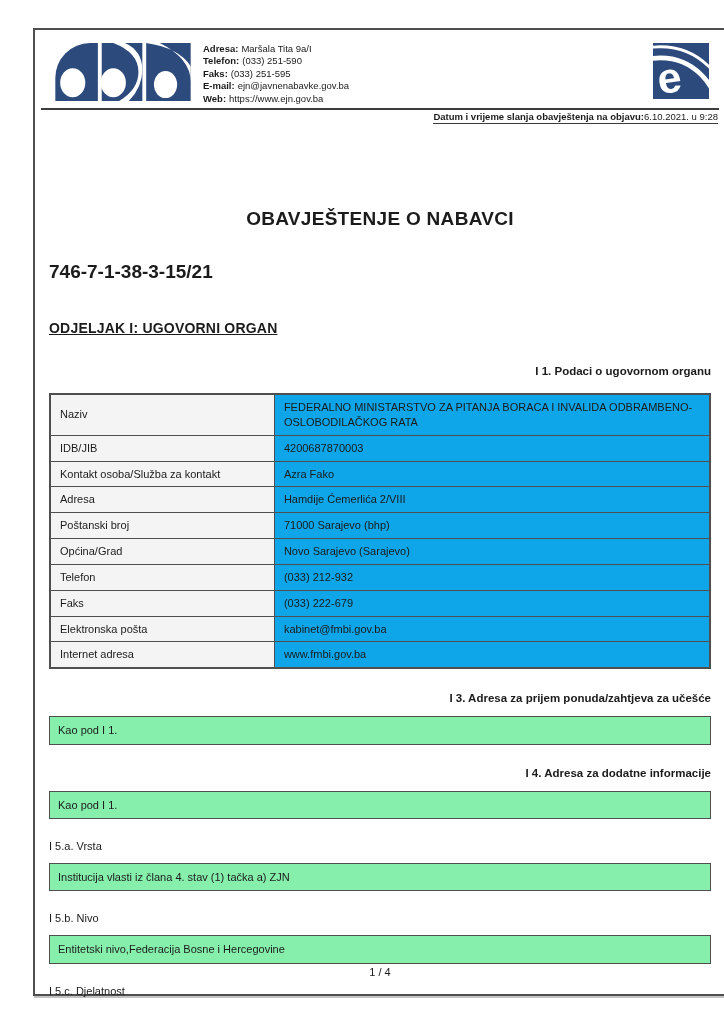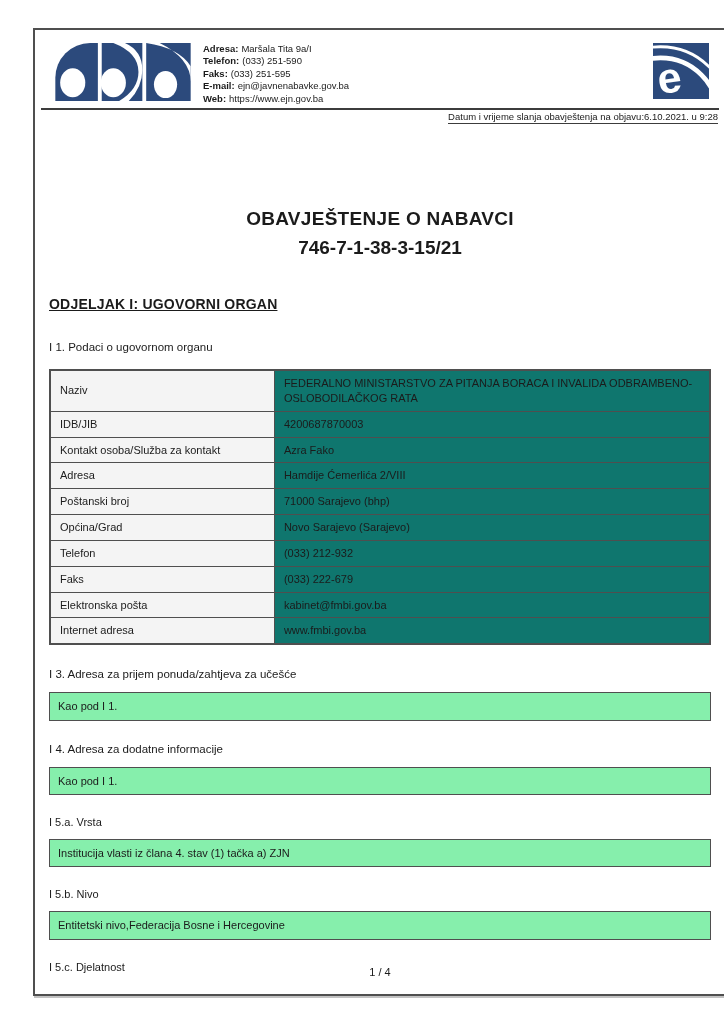--- a/index.html
+++ b/index.html
@@ -12,32 +12,32 @@
   
   .header { display:flex; align-items:flex-start; padding:13px 14px 0 20px; }
   .logo-left { width:136px; height:58px; flex:0 0 auto; }
   .contact { margin-left:12px; font-size:9.5px; line-height:12.4px; }
   .contact .lbl { font-weight:bold; margin-right:3px; }
   .header-spacer { flex:1; }
   .logo-right { width:56px; height:56px; flex:0 0 auto; margin-right:2px; }
   .header-rule { border-top:2px solid #3c3c3c; margin:3px 6px 0 6px; }
   .date-line { text-align:right; padding:1px 7px 0 0; font-size:9.5px; }
   .date-line .u { border-bottom:1px solid #3c3c3c; padding-bottom:1px; }
-  .date-line .lbl { font-weight:normal; }
+  .date-line .lbl { font-weight:bold; }
   
   .content { padding:0 14px; }
   .doc-title { font-size:19px; font-weight:bold; text-align:center; margin-top:86px; letter-spacing:.3px; }
-  .doc-number { font-size:19px; font-weight:bold; text-align:center; margin-top:7px; }
+  .doc-number { font-size:19px; font-weight:bold; text-align:left; margin-top:31px; }
   .section-heading { font-size:14px; font-weight:bold; text-decoration:underline; margin-top:37px; letter-spacing:.2px; }
-  .sub-heading { font-size:11.5px; font-weight:normal; margin-top:29px; }
+  .sub-heading { font-size:11.5px; font-weight:bold; margin-top:29px;text-align:right; }
   .sub-label { font-size:11px; margin-top:21px; }
   table.info { width:100%; border-collapse:collapse; margin-top:16px; border:2px solid #4f4f4f; }
   table.info td { border:1px solid #4f4f4f; font-size:11px; line-height:1.35; padding:5px 9px; vertical-align:middle; }
   td.cell-label { width:34%; background:#f4f4f4; }
-  td.cell-value { background:#0f766e; }
+  td.cell-value { background:#0ea5e9; }
   .value-box { border:1px solid #4f4f4f; background:#86efac; font-size:11px; padding:6px 8px; margin-top:12px; line-height:1.3; }
   .vb-tight { margin-top:11px; }
   .page-number { position:absolute; left:0; right:0; bottom:16px; text-align:center; font-size:11px; }
 </style>
 </head>
 <body>
 
 <div class="page">
 
   <div class="header">

